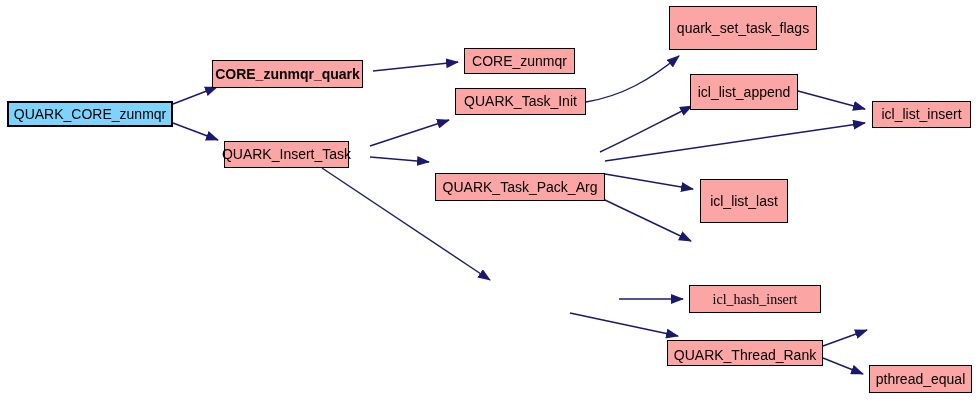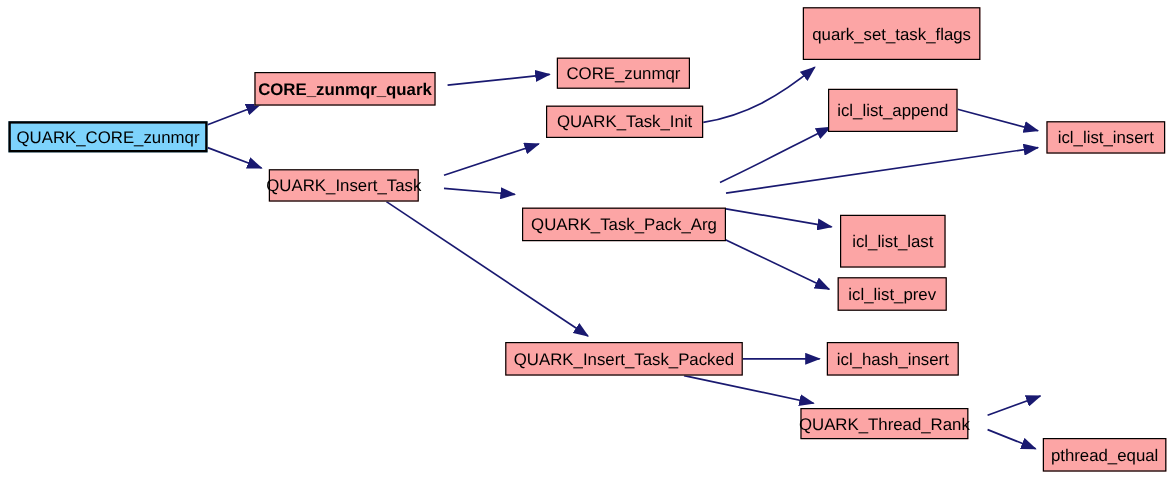--- a/index.html
+++ b/index.html
@@ -97,28 +97,22 @@
     </div>
     <div class="node" style="left: 690px; top: 74px; width: 108px; height: 36px;">
       <span>icl_list_append</span>
     </div>
     <div class="node" style="left: 872px; top: 101px; width: 99px; height: 27px;">
       <span>icl_list_insert</span>
     </div>
     <div class="node" style="left: 700px; top: 179px; width: 88px; height: 44px;">
       <span>icl_list_last</span>
     </div>
-    <div class="node" style="left: 698px; top: 231px; width: 91px; height: 28px;">
-      <span>icl_list_prev</span>
-    </div>
-    <div class="node" style="left: 421px; top: 285px; width: 198px; height: 28px;">
-      <span>QUARK_Insert_Task_Packed</span>
-    </div>
-    <div class="node" style="left: 689px; top: 285px; width: 110px; height: 28px;">
+    <div class="node" style="left: 689px; top: 285px; width: 132px; height: 28px; font-family: Liberation Serif, serif;">
       <span>icl_hash_insert</span>
     </div>
-    <div class="node" style="left: 667px; top: 340px; width: 140px; height: 26px;">
+    <div class="node" style="left: 667px; top: 340px; width: 156px; height: 26px; justify-content: flex-end;">
       <span>QUARK_Thread_Rank</span>
     </div>
     <div class="node" style="left: 869px; top: 365px; width: 103px; height: 28px;">
       <span>pthread_equal</span>
     </div>
   </div>
 
 </body></html>

